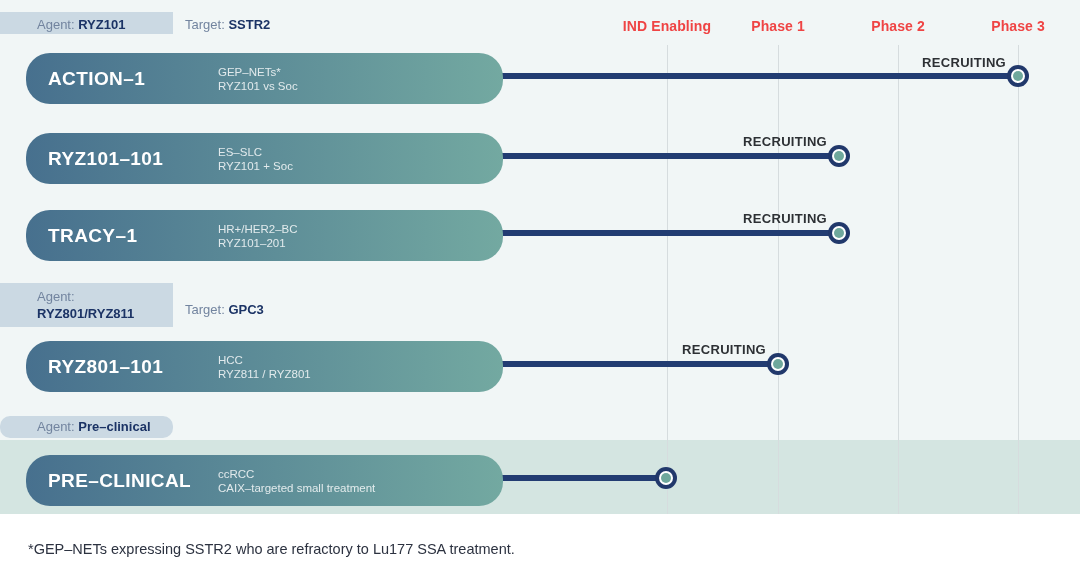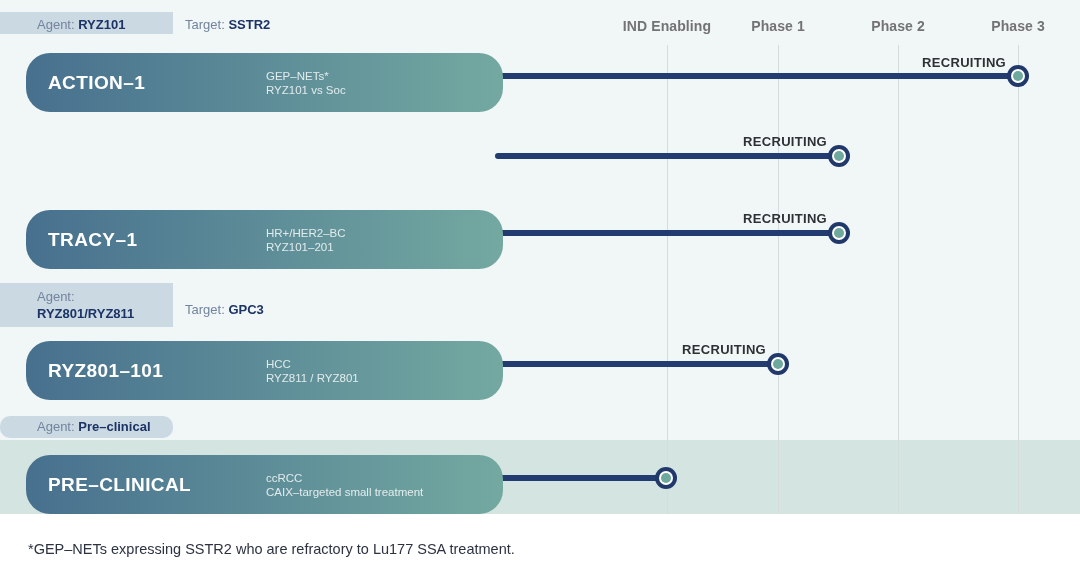--- a/index.html
+++ b/index.html
@@ -6,35 +6,35 @@
   #app{
     position:relative;width:1080px;height:563px;overflow:hidden;
     background:#ffffff;font-family:"Liberation Sans", sans-serif;
     -webkit-font-smoothing:antialiased;
   }
   .stage{position:absolute;left:0;top:0;width:1080px;height:514px;background:#f1f6f6;}
   .preclin-band{position:absolute;left:0;top:440px;width:1080px;height:74px;background:#d4e5e1;}
   .gridline{position:absolute;top:45px;width:1px;height:469px;background:#d6dcde;}
   .col-header{
     position:absolute;top:18px;transform:translateX(-50%);
-    font-size:14px;font-weight:700;color:#737373;letter-spacing:.1px;white-space:nowrap;
+    font-size:14px;font-weight:700;color:#ef4444;letter-spacing:.1px;white-space:nowrap;
   }
   .agent-box{position:absolute;left:0;background:#cbd9e3;color:#72849f;font-size:13px;}
   .agent-box .muted,.target .muted{color:#72849f;font-weight:400;}
   .agent-box b,.target b{color:#1b3365;font-weight:700;}
   .box-1{top:12px;width:173px;height:22px;line-height:26px;padding-left:37px;box-sizing:border-box;}
   .box-2{top:283px;width:173px;height:44px;padding:5px 0 0 37px;box-sizing:border-box;line-height:17px;}
   .box-3{top:416px;width:173px;height:22px;line-height:22px;padding-left:37px;box-sizing:border-box;border-radius:10px;}
   .target{position:absolute;left:185px;font-size:13px;white-space:nowrap;}
   .target-1{top:12px;height:26px;line-height:26px;}
   .target-2{top:301px;height:17px;line-height:17px;}
   .pill{
-    position:absolute;left:26px;width:477px;height:59px;border-radius:24px;
+    position:absolute;left:26px;width:477px;height:51px;border-radius:24px;
     background:linear-gradient(90deg,#47708e 0%,#73a9a1 100%);
-    display:flex;align-items:center;padding-left:22px;box-sizing:border-box;color:#fff;gap:48px;
+    display:flex;align-items:center;padding-left:22px;box-sizing:border-box;color:#fff;
   }
   .pill-title{flex:0 0 170px;font-size:19px;font-weight:700;letter-spacing:.4px;white-space:nowrap;}
   .pill-sub{display:flex;flex-direction:column;font-size:11.5px;line-height:14px;color:rgba(255,255,255,.82);white-space:nowrap;}
   .track{position:absolute;height:6px;background:#223c72;border-radius:3px;}
   .dot{
     position:absolute;width:10px;height:10px;border-radius:50%;background:#6fa89c;
     box-shadow:0 0 0 2px #ffffff,0 0 0 6px #21386b;
   }
   .status{
     position:absolute;font-size:13px;font-weight:700;color:#2d3034;letter-spacing:.3px;white-space:nowrap;
@@ -75,20 +75,27 @@
     <span class="pill-title">ACTION–1</span>
     <span class="pill-sub">
       <span>GEP–NETs*</span>
       <span>RYZ101 vs Soc</span>
     </span>
   </div>
 
   <div class="track" style="left:495px;top:153px;width:344px;"></div>
   <div class="status" style="right:253px;top:134px;">RECRUITING</div>
   <div class="dot" style="left:834px;top:151px;"></div>
+  <div class="pill" style="top:133px;">
+    <span class="pill-title">RYZ101–101</span>
+    <span class="pill-sub">
+      <span>ES–SLC</span>
+      <span>RYZ101 + Soc</span>
+    </span>
+  </div>
 
   <div class="track" style="left:495px;top:230px;width:344px;"></div>
   <div class="status" style="right:253px;top:211px;">RECRUITING</div>
   <div class="dot" style="left:834px;top:228px;"></div>
   <div class="pill" style="top:210px;">
     <span class="pill-title">TRACY–1</span>
     <span class="pill-sub">
       <span>HR+/HER2–BC</span>
       <span>RYZ101–201</span>
     </span>

